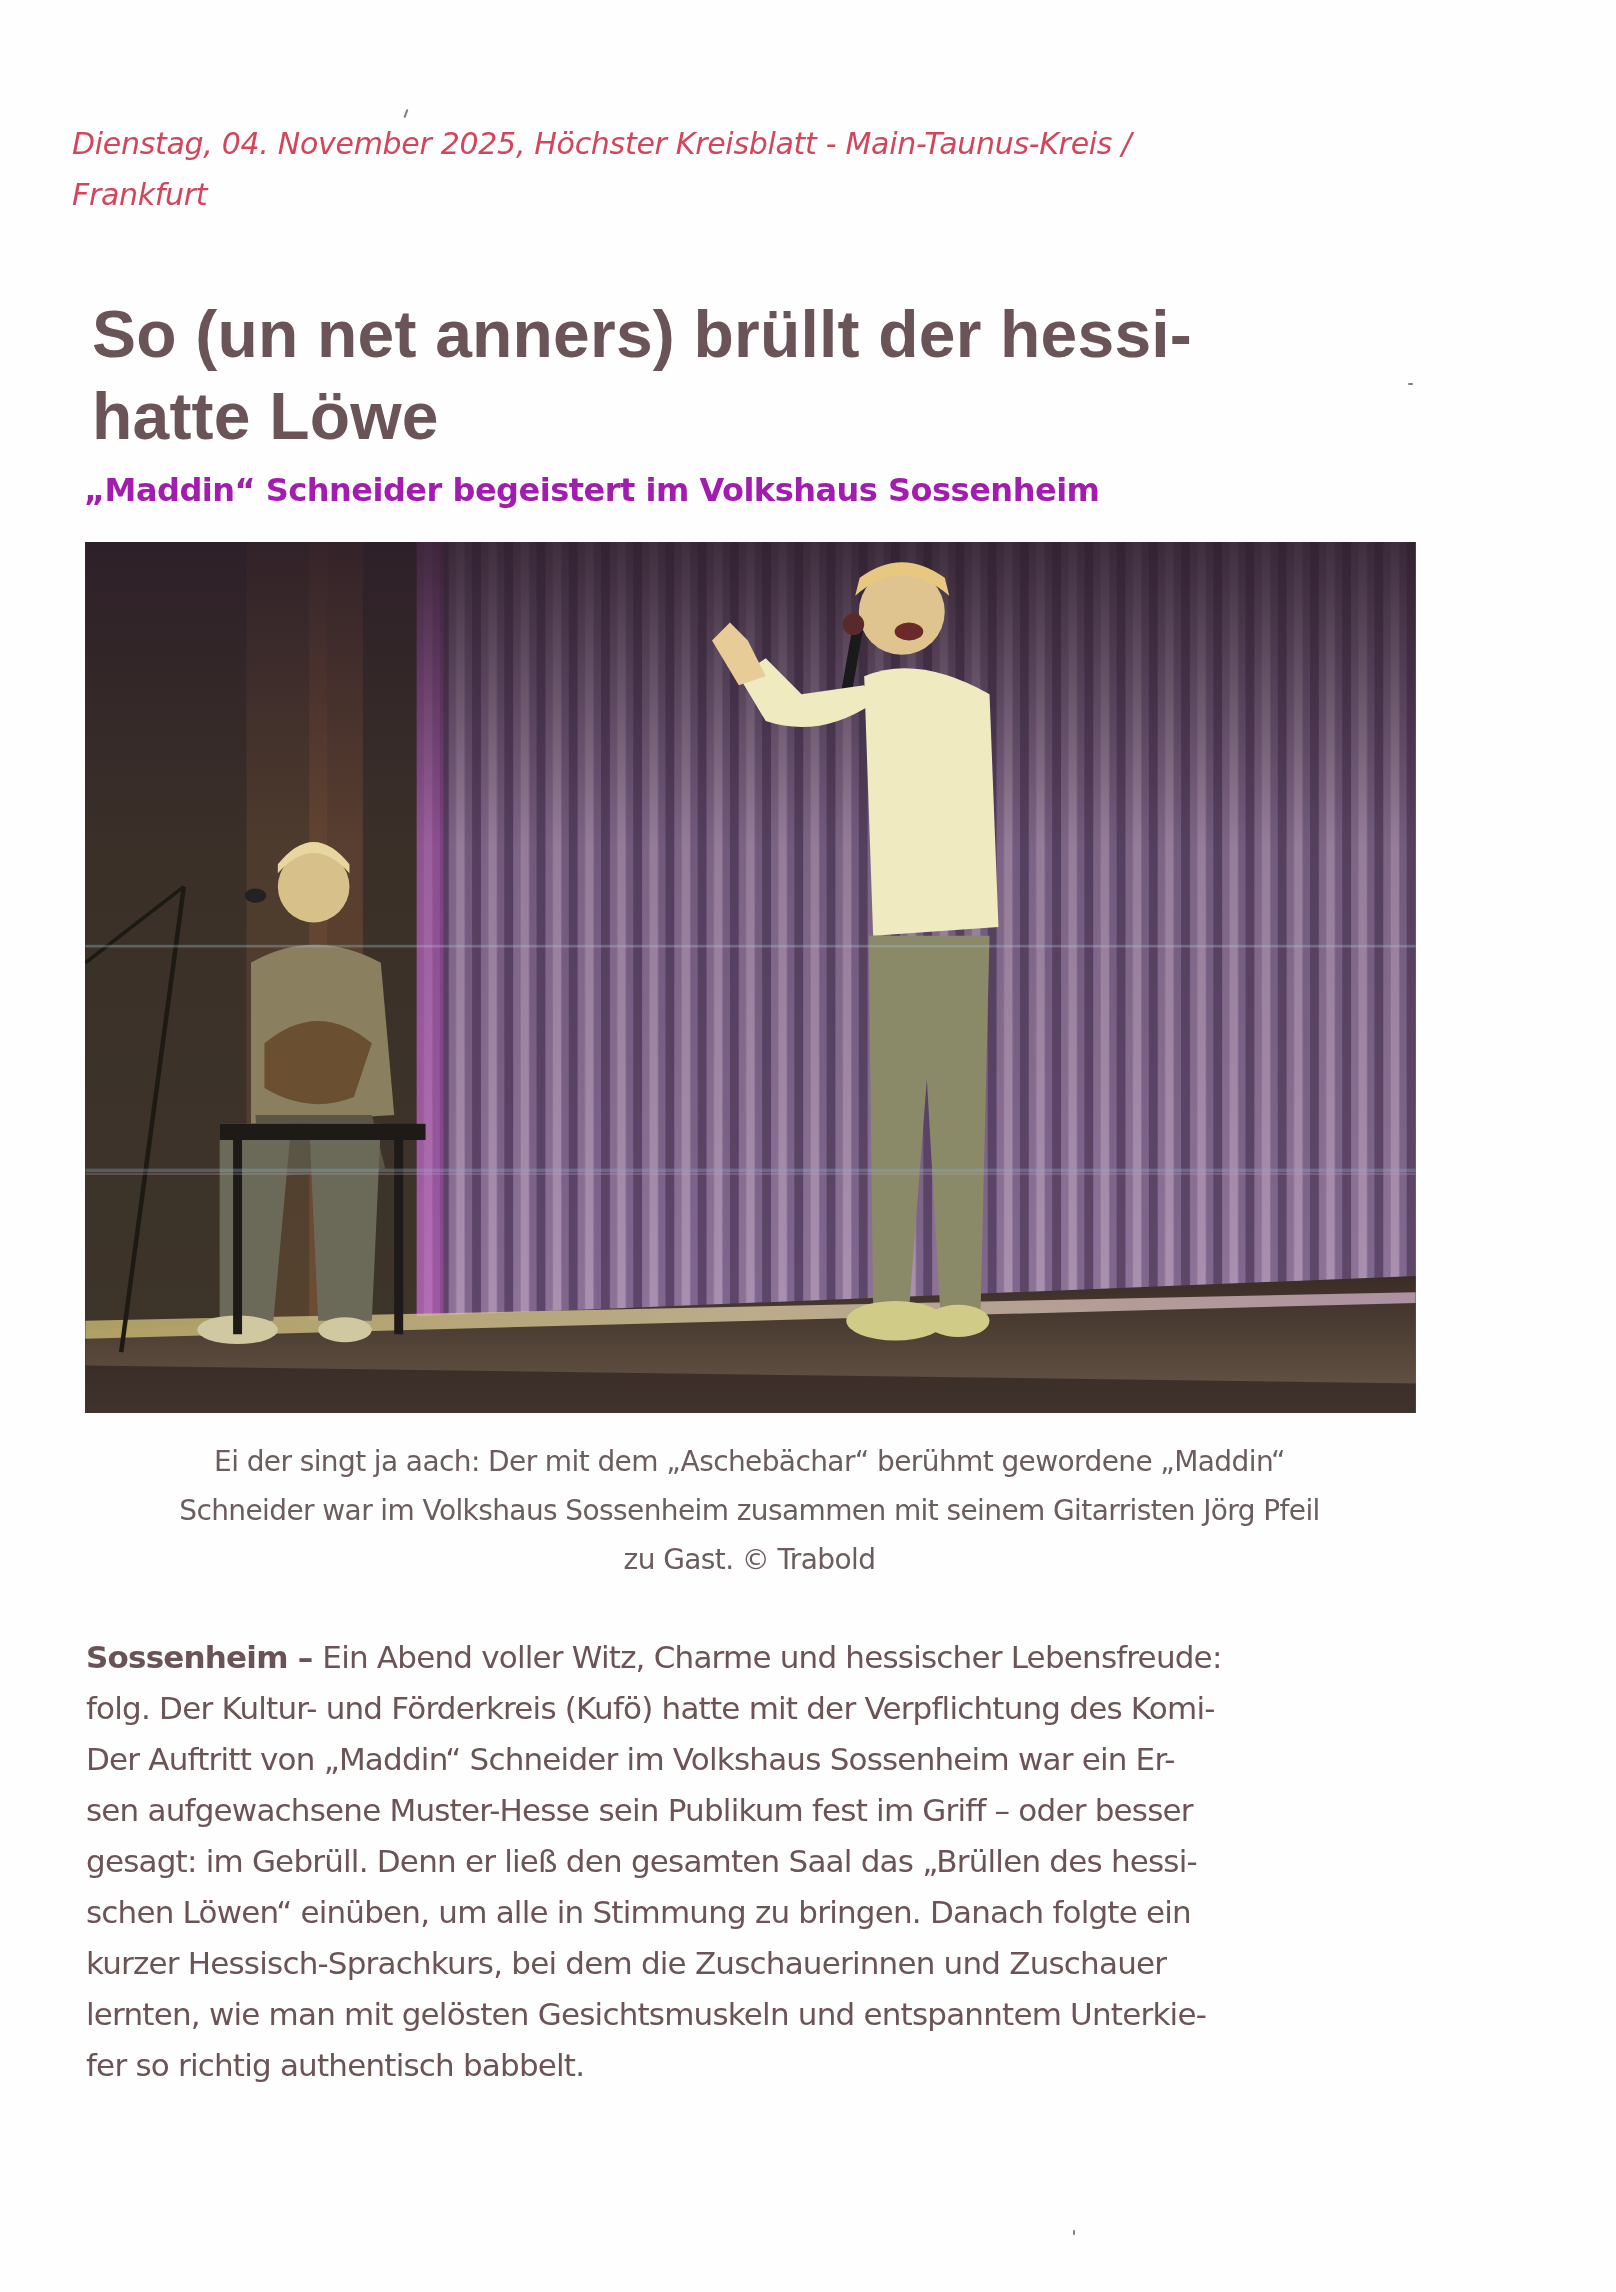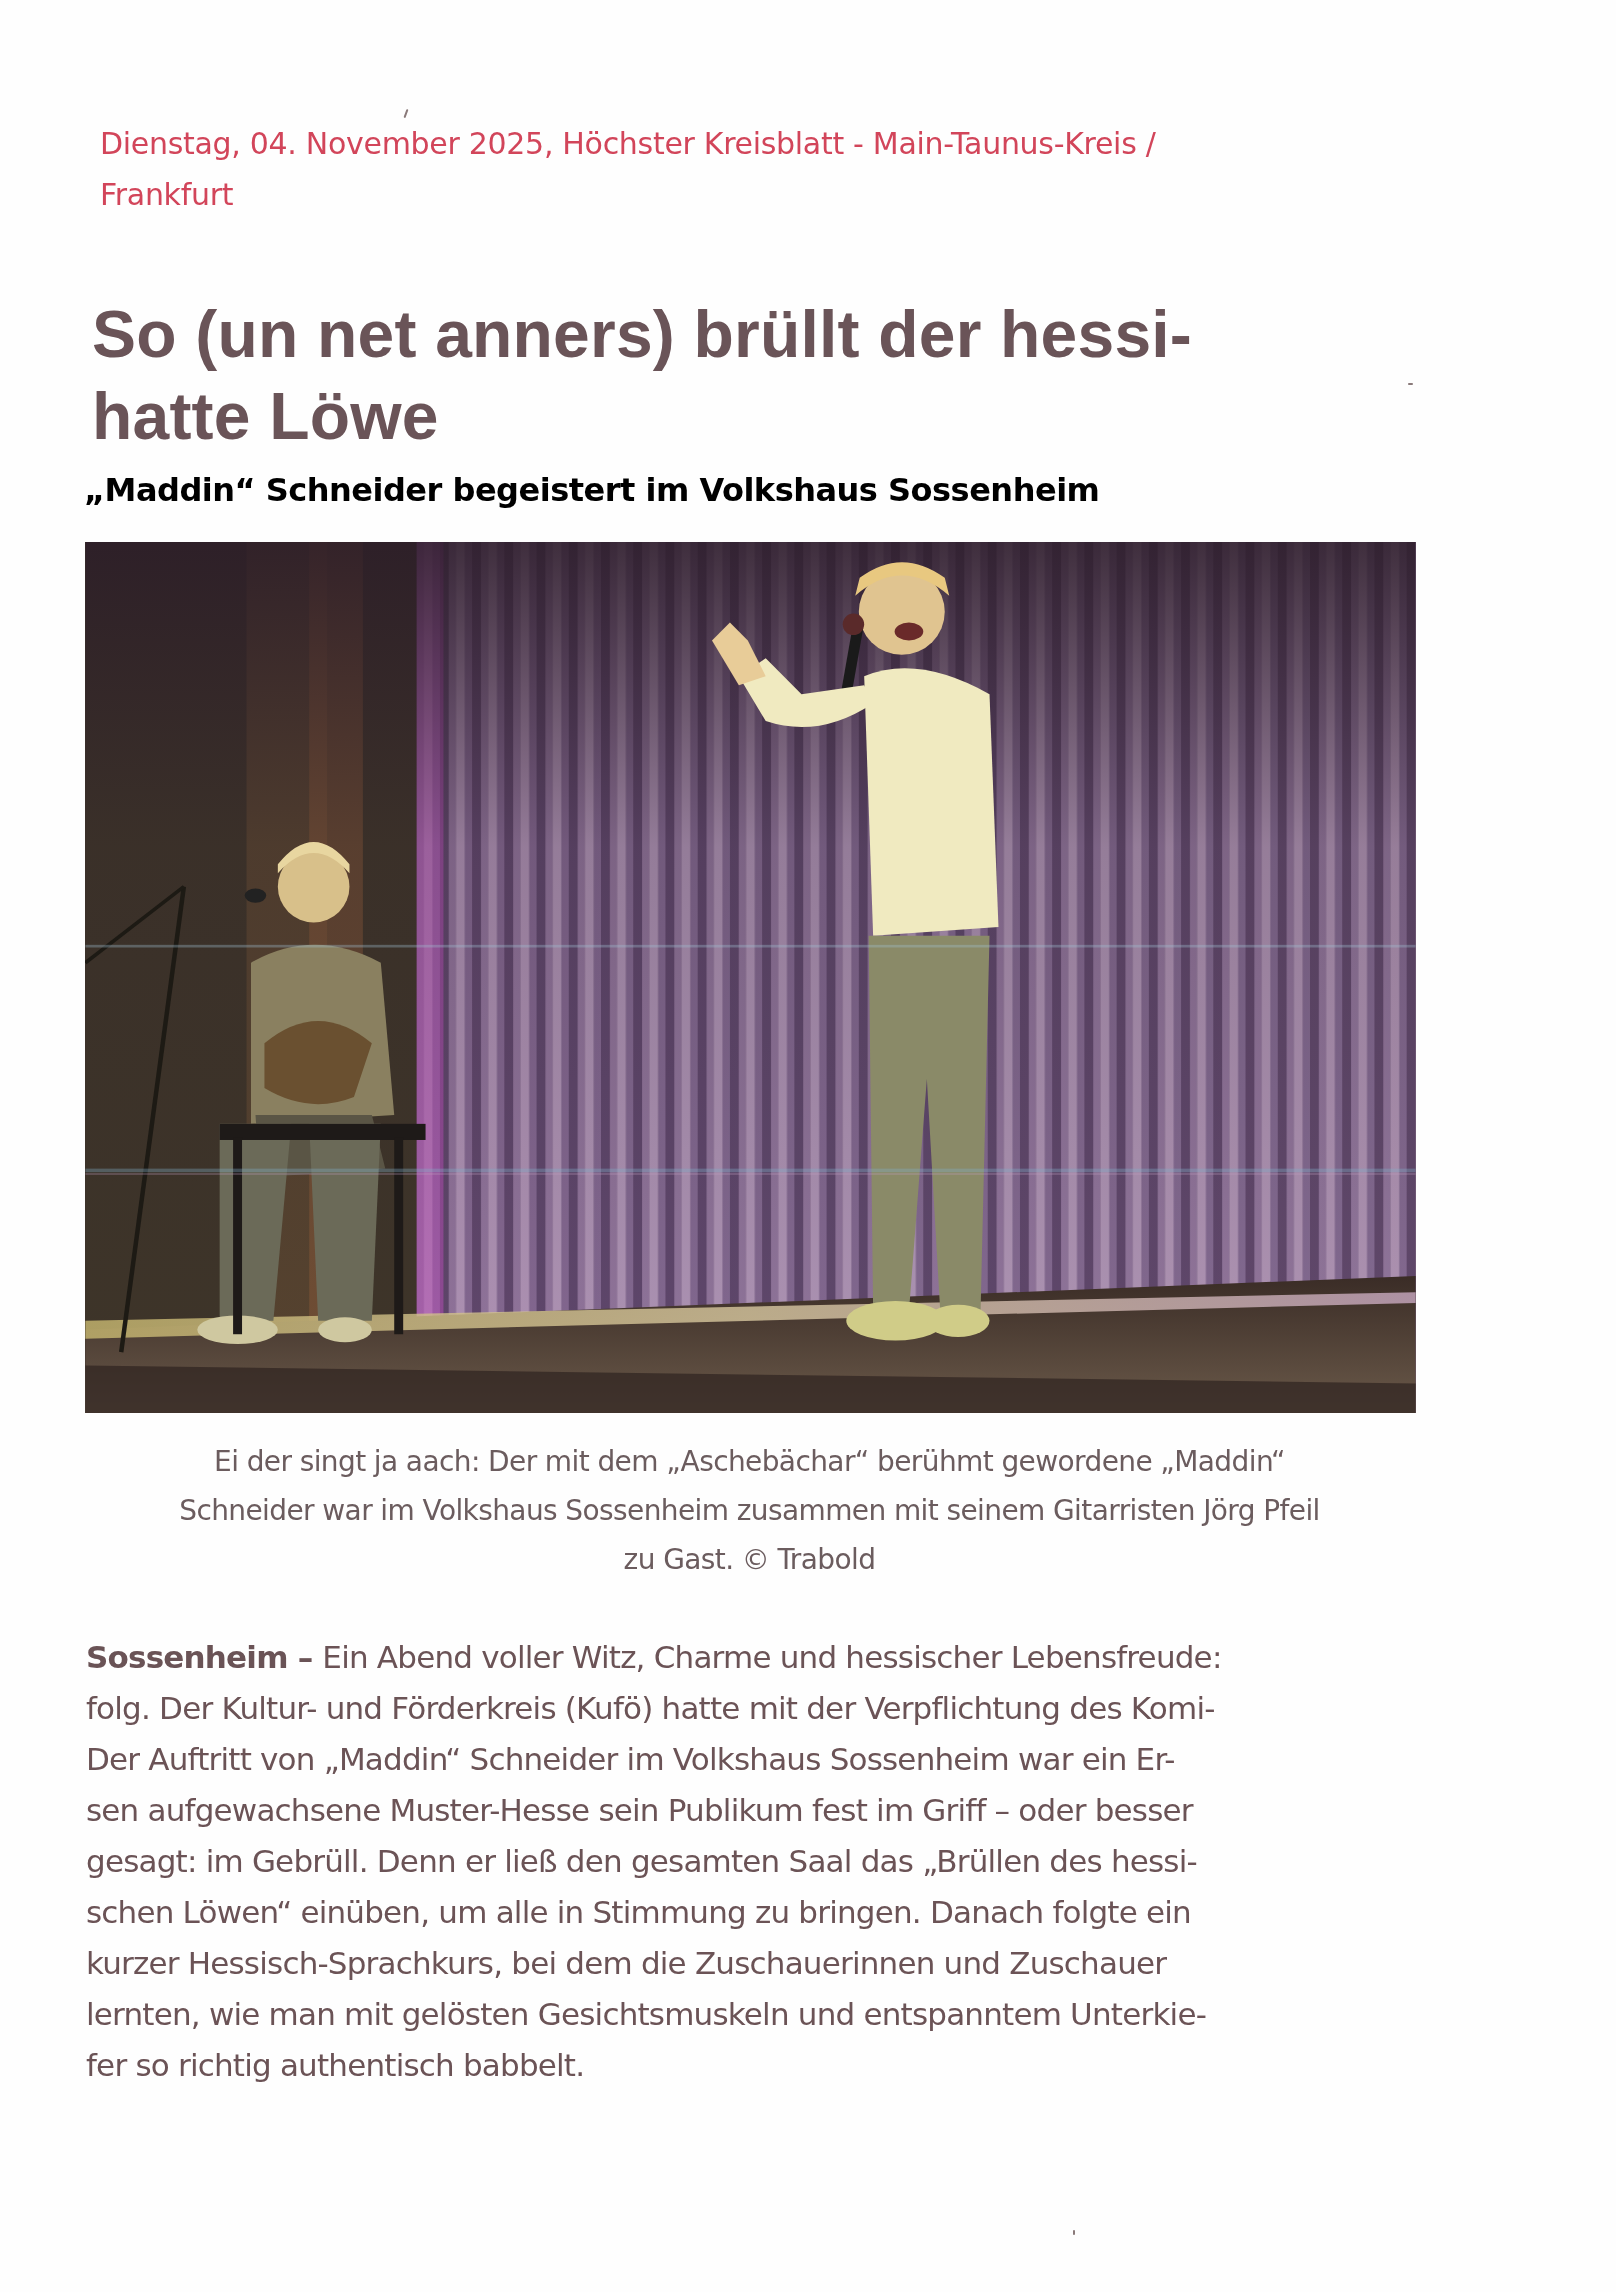--- a/index.html
+++ b/index.html
@@ -15,28 +15,29 @@
     font-family: "DejaVu Sans", "Liberation Sans", sans-serif;
   }
   .page {
     position: absolute;
     left: 0; top: 0;
     width: 1617px; height: 2293px;
     background: #fefefe;
   }
   .dateline {
     position: absolute;
-    left: 100px;
+    left: 72px;
     top: 118px;
     width: 1343px;
     font-family: "DejaVu Sans", "Liberation Sans", sans-serif;
     font-size: 30px;
     line-height: 51px;
     color: #d2455a;
     letter-spacing: -0.3px;
+    font-style: italic;
   }
   .headline {
     position: absolute;
     left: 84px;
     top: 285px;
     width: 1343px;
     margin: 8px;
     font-family: "Liberation Sans", sans-serif;
     font-weight: bold;
     font-size: 66px;
@@ -47,21 +48,21 @@
   .subheadline {
     position: absolute;
     left: 84px;
     top: 469px;
     width: 1343px;
     margin: 0;
     font-family: "DejaVu Sans", "Liberation Sans", sans-serif;
     font-weight: bold;
     font-size: 32px;
     line-height: 43px;
-    color: #000000;
+    color: #a21caf;
     letter-spacing: -0.5px;
   }
   .photo {
     position: absolute;
     left: 85px;
     top: 542px;
     width: 1331px;
     height: 871px;
     overflow: hidden;
     background: #3a2d35;

